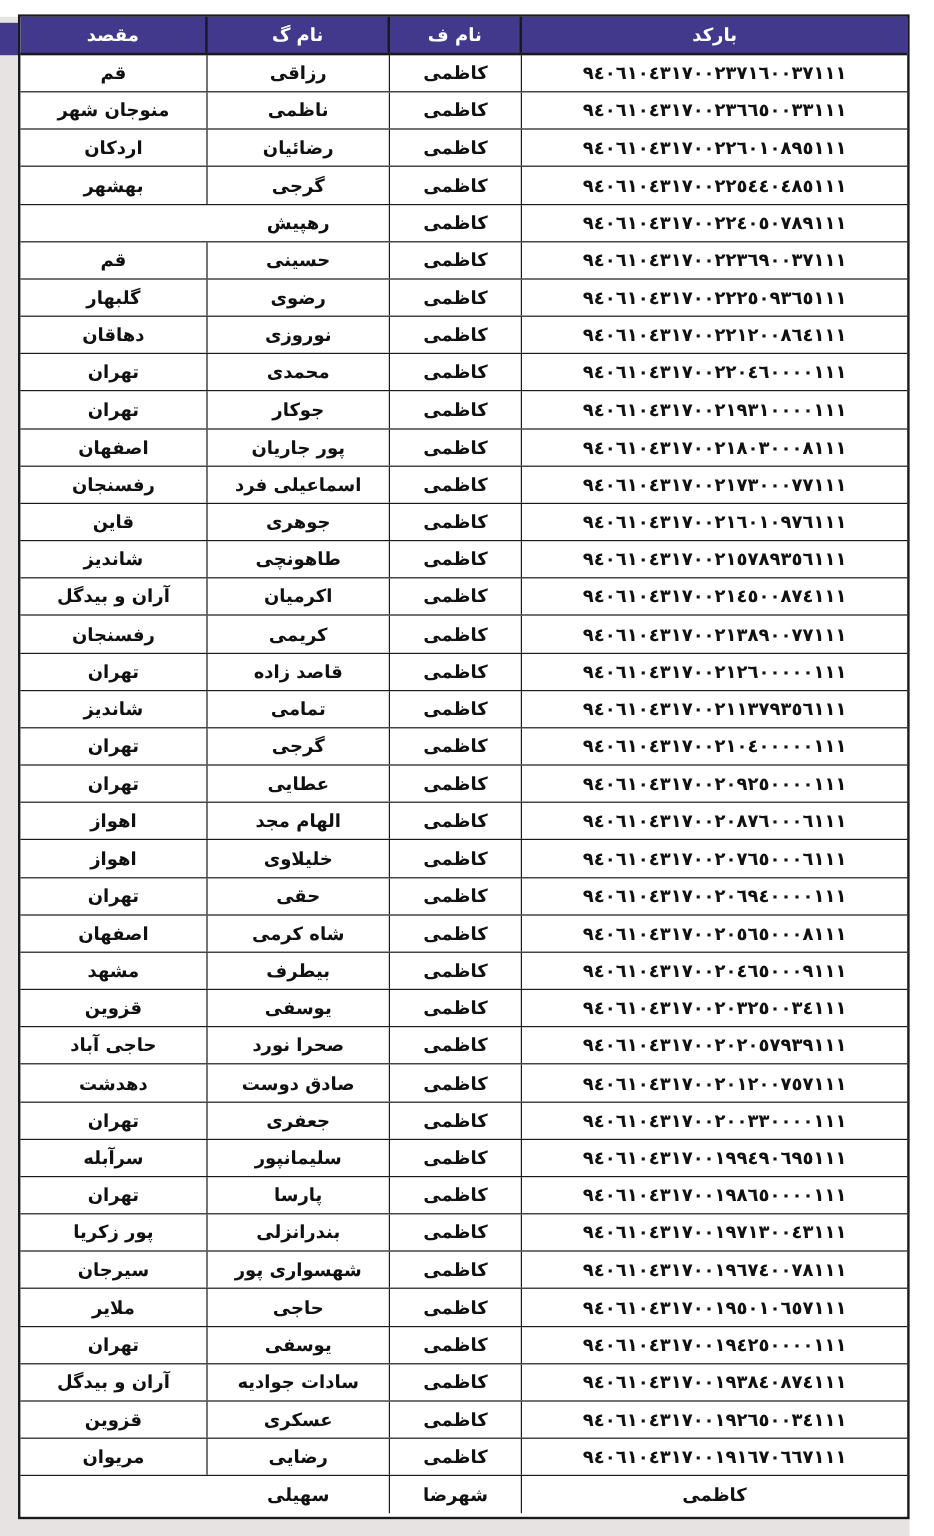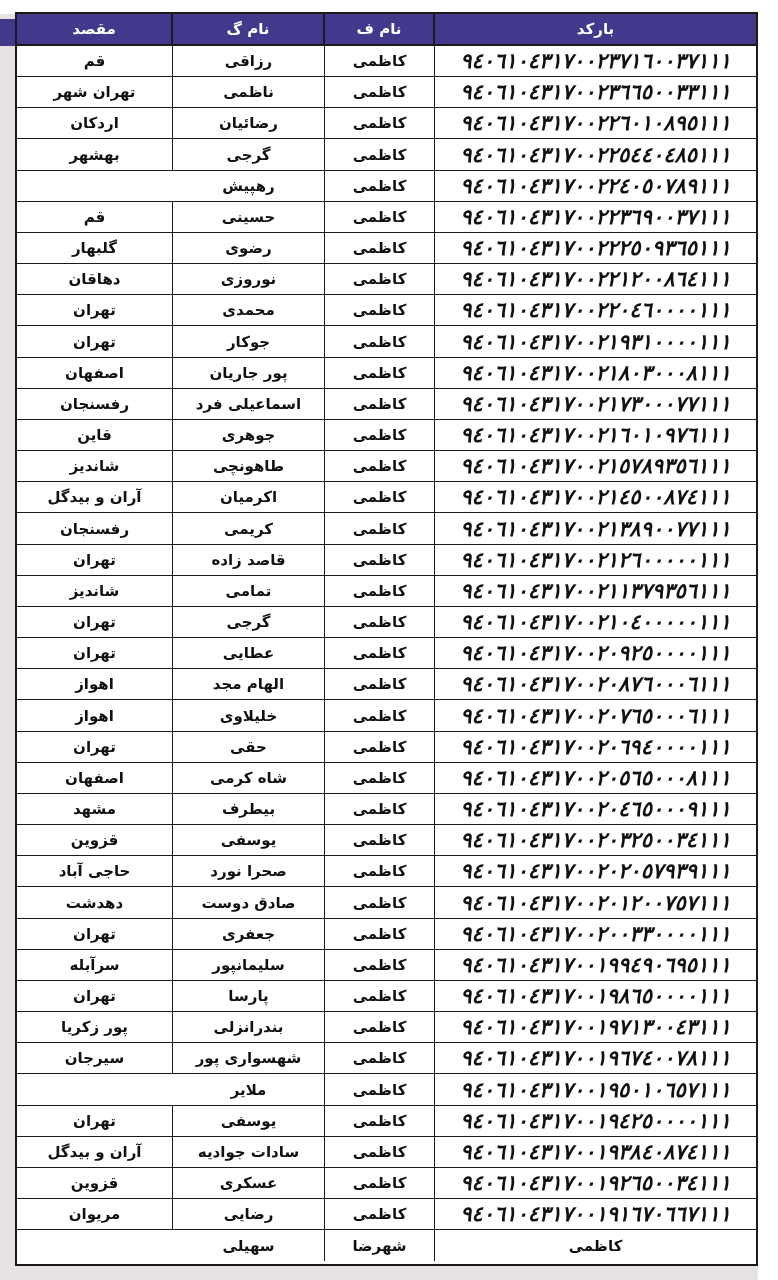--- a/index.html
+++ b/index.html
@@ -64,21 +64,21 @@
   .cell {
     display: flex; align-items: center; justify-content: center;
     font-weight: bold;
     color: var(--cell-text, #111111);
     font-size: 15px;
     box-sizing: border-box;
     white-space: nowrap;
     overflow: hidden;
   }
   .cell + .cell { border-right: 1.6px solid var(--border-color, #1a1a1a); }
-  .barcode-cell { font-size: 21px; letter-spacing: 1px; font-style: italic; }
+  .barcode-cell { font-size: 15px; letter-spacing: 1px; }
 </style>
 </head>
 <body>
 
 <div class="left-margin"></div>
 <div class="bottom-margin"></div>
 <div class="accent-strip"></div>
 
 <div class="sheet-table">
   <div class="header-row">
@@ -91,21 +91,21 @@
       <div class="row">
         <div class="cell barcode-cell">٩٤٠٦١٠٤٣١٧٠٠٢٣٧١٦٠٠٣٧١١١</div>
         <div class="cell">كاظمی</div>
         <div class="cell">رزاقی</div>
         <div class="cell">قم</div>
       </div>
       <div class="row">
         <div class="cell barcode-cell">٩٤٠٦١٠٤٣١٧٠٠٢٣٦٦٥٠٠٣٣١١١</div>
         <div class="cell">كاظمی</div>
         <div class="cell">ناظمی</div>
-        <div class="cell">تهران شهر</div>
+        <div class="cell">منوجان شهر</div>
       </div>
       <div class="row">
         <div class="cell barcode-cell">٩٤٠٦١٠٤٣١٧٠٠٢٢٦٠١٠٨٩٥١١١</div>
         <div class="cell">كاظمی</div>
         <div class="cell">رضائیان</div>
         <div class="cell">اردكان</div>
       </div>
       <div class="row">
         <div class="cell barcode-cell">٩٤٠٦١٠٤٣١٧٠٠٢٢٥٤٤٠٤٨٥١١١</div>
         <div class="cell">كاظمی</div>
@@ -281,20 +281,21 @@
       </div>
       <div class="row">
         <div class="cell barcode-cell">٩٤٠٦١٠٤٣١٧٠٠١٩٦٧٤٠٠٧٨١١١</div>
         <div class="cell">كاظمی</div>
         <div class="cell">شهسواری پور</div>
         <div class="cell">سیرجان</div>
       </div>
       <div class="row">
         <div class="cell barcode-cell">٩٤٠٦١٠٤٣١٧٠٠١٩٥٠١٠٦٥٧١١١</div>
         <div class="cell">كاظمی</div>
+        <div class="cell">حاجی</div>
         <div class="cell">ملایر</div>
       </div>
       <div class="row">
         <div class="cell barcode-cell">٩٤٠٦١٠٤٣١٧٠٠١٩٤٢٥٠٠٠٠١١١</div>
         <div class="cell">كاظمی</div>
         <div class="cell">یوسفی</div>
         <div class="cell">تهران</div>
       </div>
       <div class="row">
         <div class="cell barcode-cell">٩٤٠٦١٠٤٣١٧٠٠١٩٣٨٤٠٨٧٤١١١</div>

